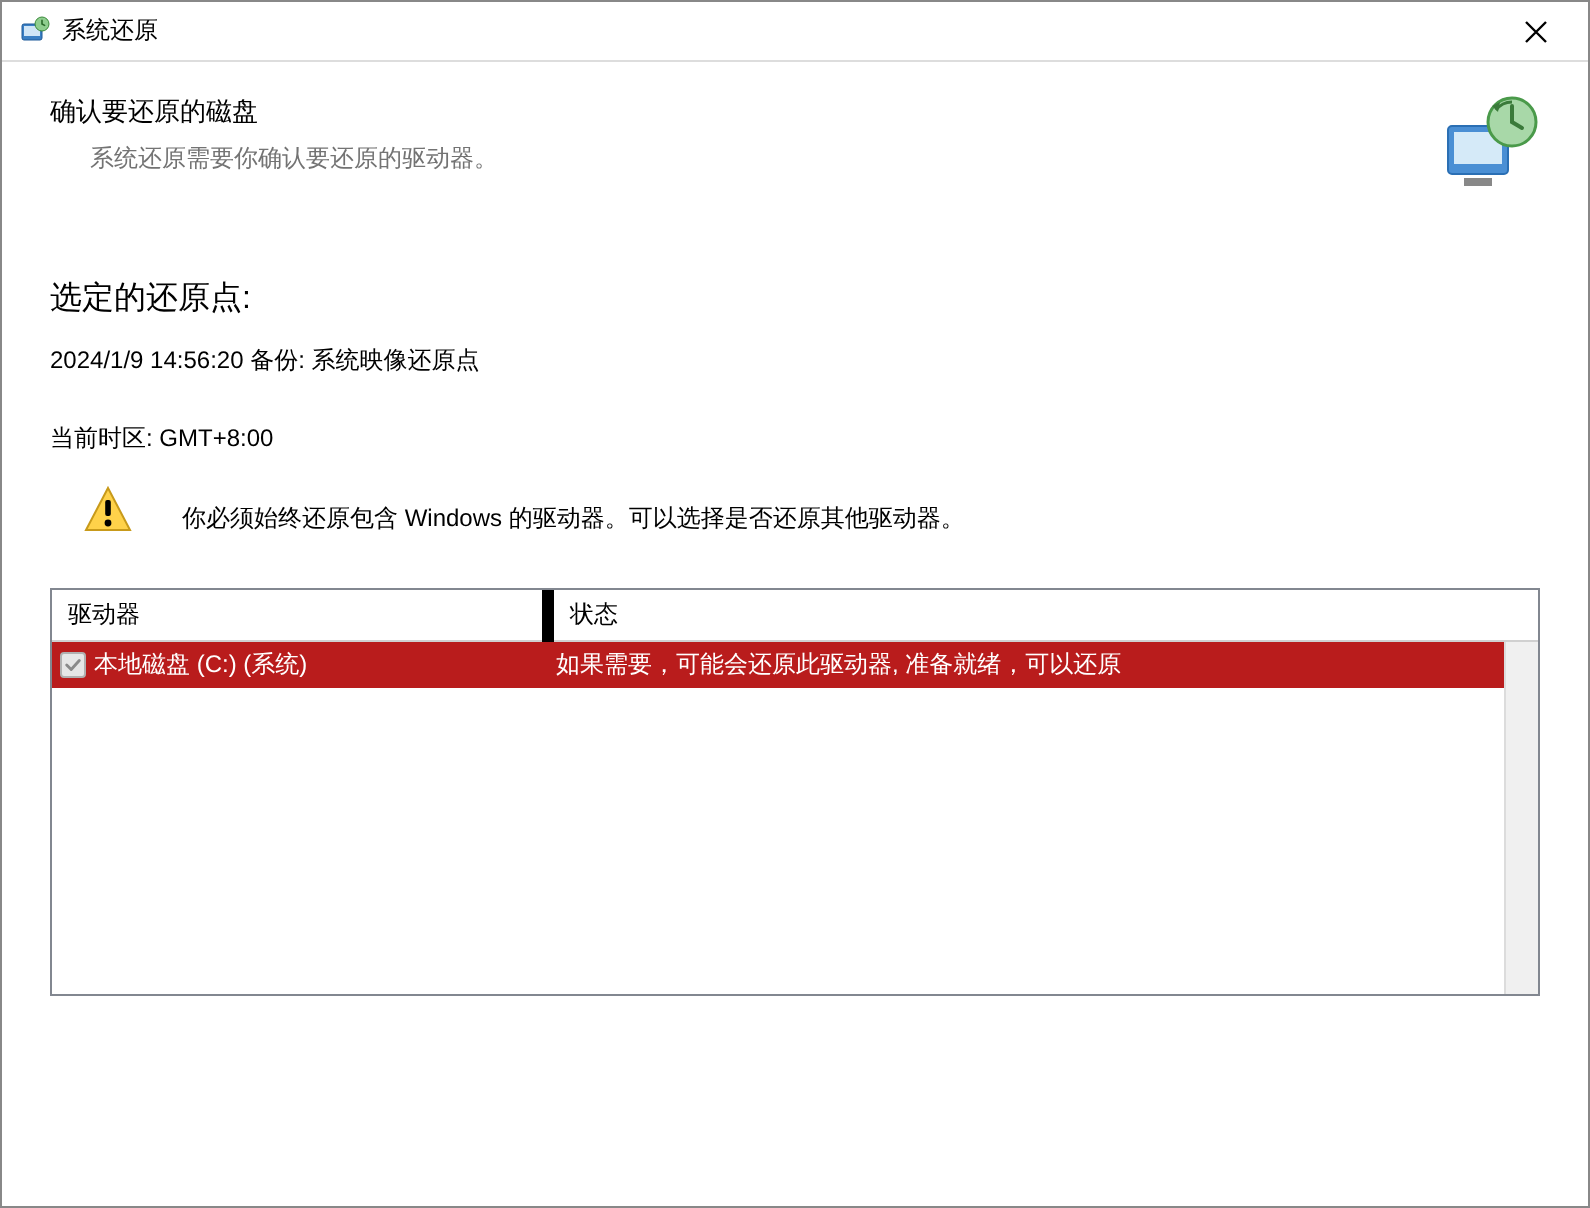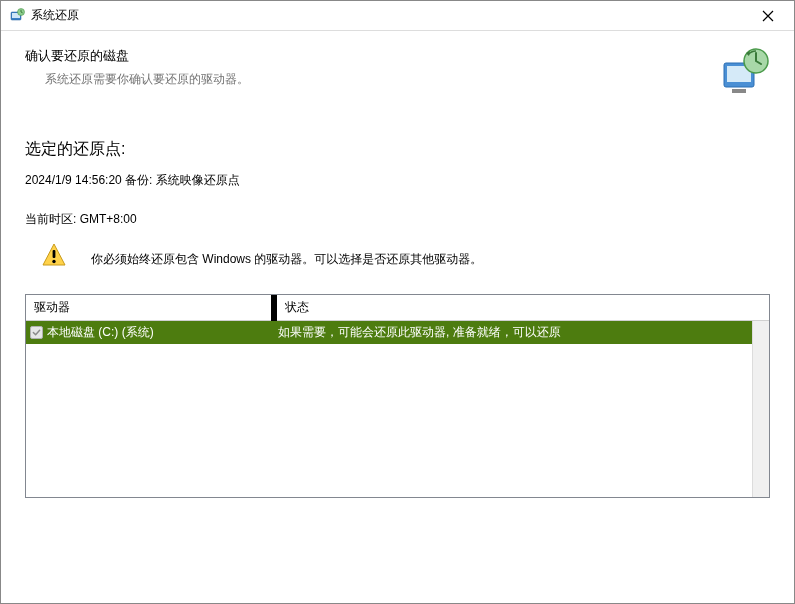--- a/index.html
+++ b/index.html
@@ -136,21 +136,21 @@
       border-right: 6px solid #000000;
       height: 24px;
     }
     thead th:last-child {
       border-right: none;
     }
     .col-drive {
       width: 248px;
     }
     tbody tr.selected {
-      background: #4d7c0f;
+      background: #b91c1c;
       color: #ffffff;
       padding-left: 12px;
     }
     tbody td {
       font-size: 12px;
       padding: 3px 6px 3px 4px;
       height: 20px;
       vertical-align: middle;
     }
     .cell-drive {

